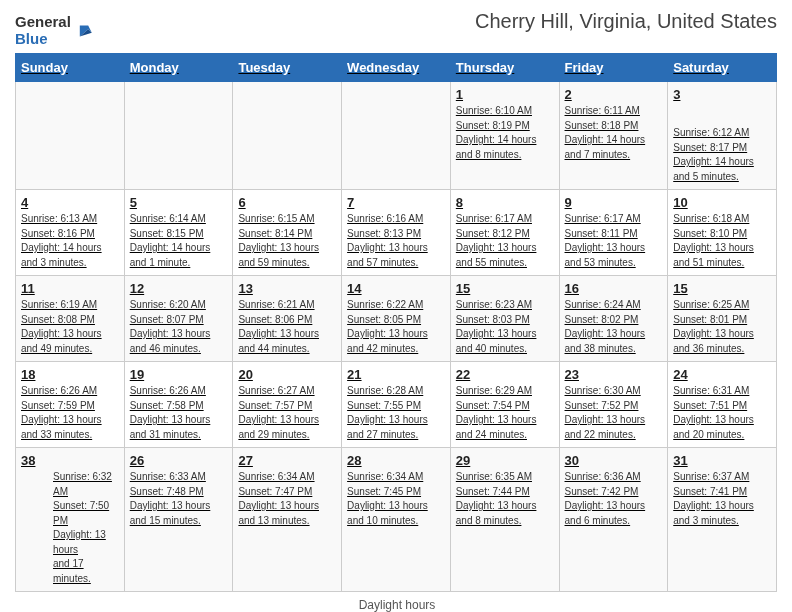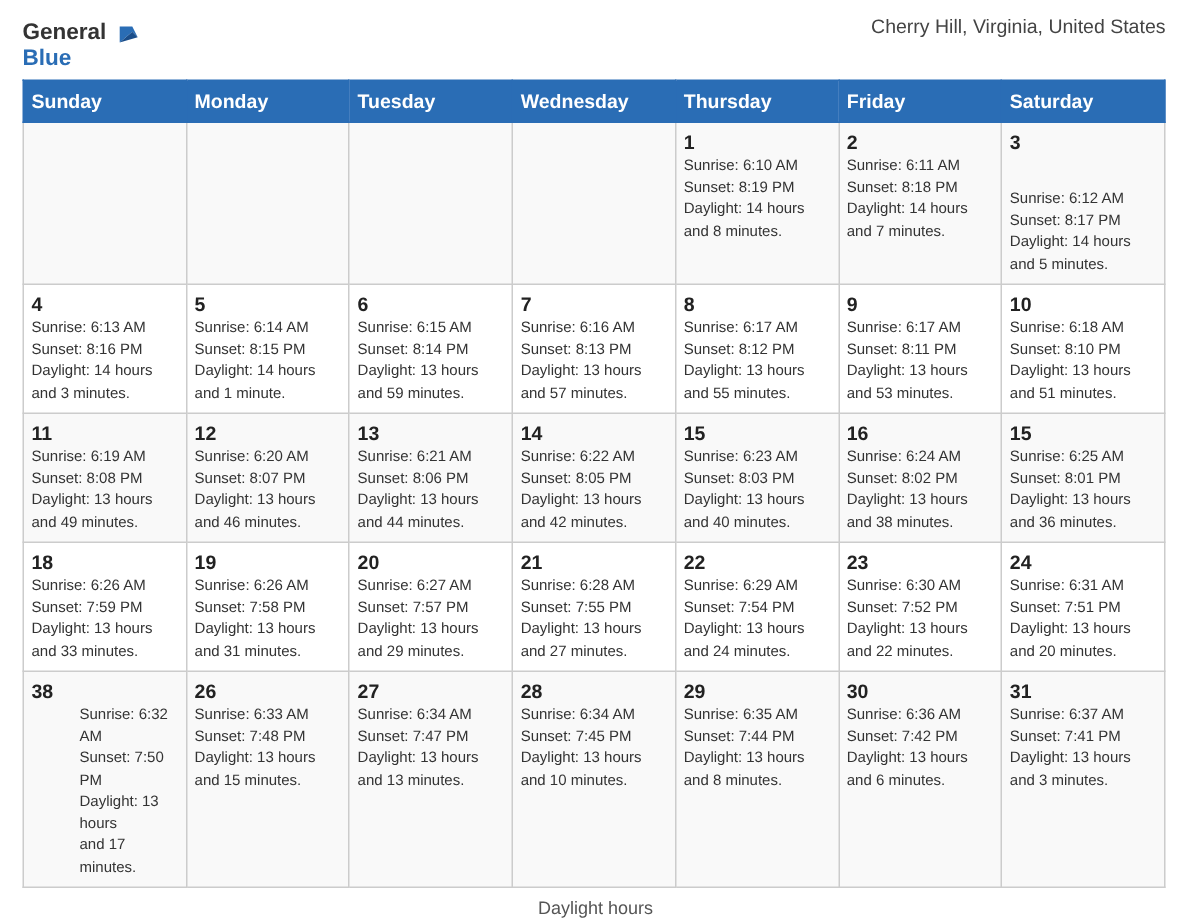--- a/index.html
+++ b/index.html
@@ -11,45 +11,47 @@
       padding: 10px 15px 15px 15px;
     }
     .header-area {
       display: flex;
       justify-content: space-between;
       align-items: flex-start;
       margin-bottom: 6px;
     }
     .logo {
       display: flex;
+      align-items: center;
       gap: 2px;
       margin-top: 4px;
     }
     .logo-icon {
       width: 18px;
       height: 18px;
       margin-left: 2px;
     }
     .title-area {
       text-align: right;
     }
     .main-title {
       font-size: 36px;
       font-weight: normal;
       color: #222;
       line-height: 1.1;
     }
     .subtitle {
-      font-size: 13px;
+      font-size: 20px;
       color: #444;
     }
     table {
       width: 100%;
       border-collapse: collapse;
       font-size: 11px;
+      text-decoration: underline;
     }
     thead tr th {
       background-color: #2a6db5;
       color: #fff;
       padding: 6px 5px;
       text-align: left;
       font-size: 13px;
       font-weight: bold;
       border: 1px solid #2a6db5;
     }

